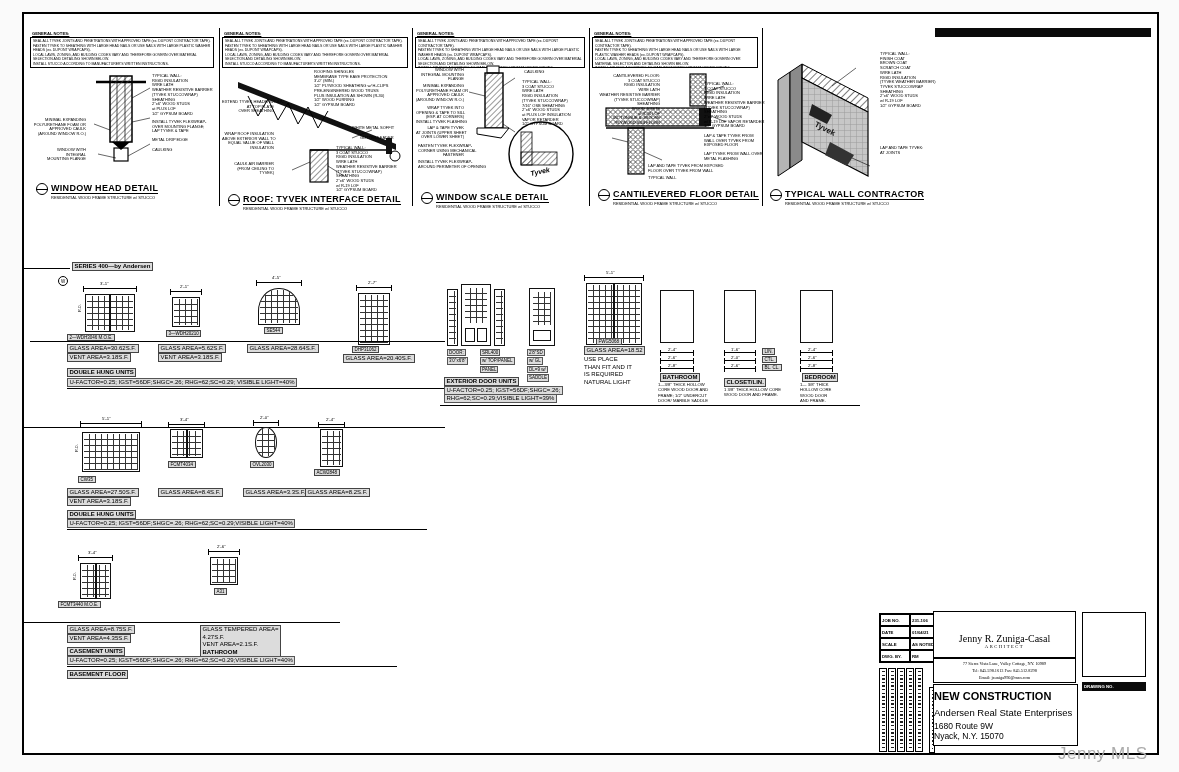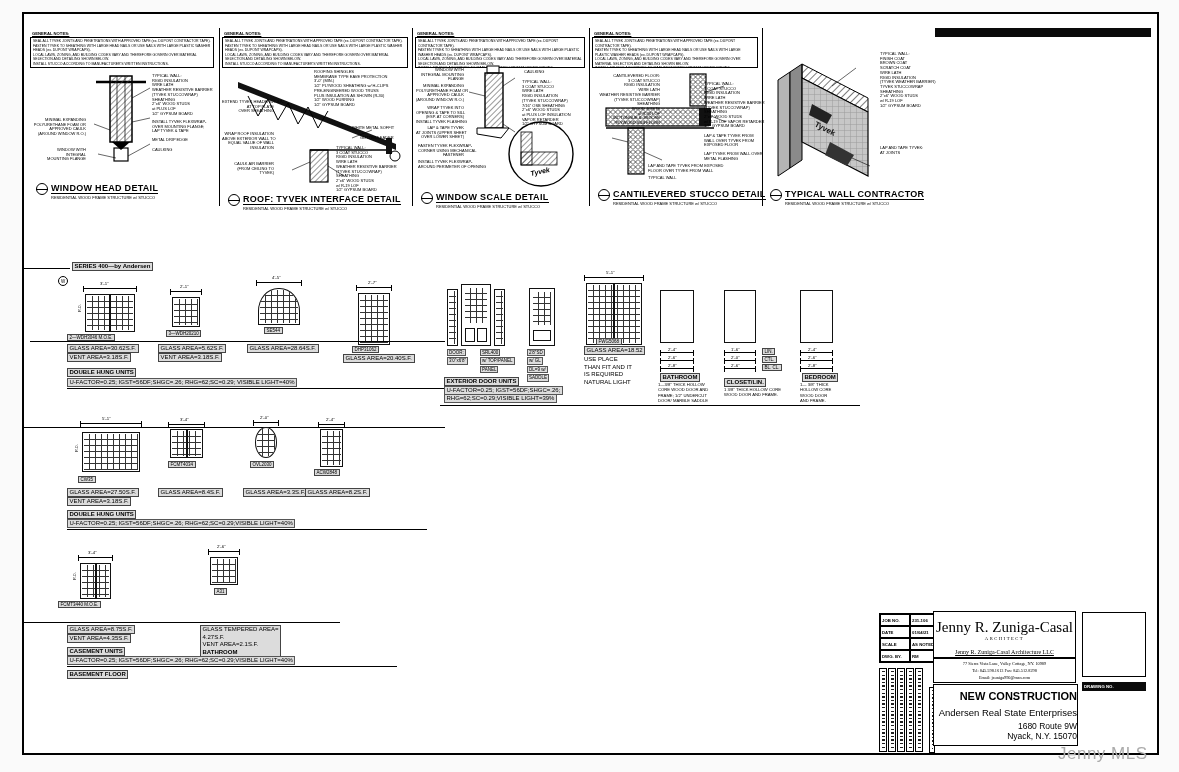--- a/index.html
+++ b/index.html
@@ -347,21 +347,21 @@
   <div class="cap f4" style="left:648px;top:164px;width:90px">
       <div class="ln">LAP AND TAPE TYVEK FROM EXPOSED</div>
       <div class="ln">FLOOR OVER TYVEK FROM WALL</div>
     </div>
   <div class="cap f4" style="left:648px;top:176px;width:50px">
       <div class="ln">TYPICAL WALL</div>
     </div>
   <div class="dtitle" style="left:598px;top:189px">
     <span class="dcirc"></span>
     <span class="dtt">
-        <span class="t">CANTILEVERED STUCCO DETAIL</span>
+        <span class="t">CANTILEVERED FLOOR DETAIL</span>
         <span class="s">RESIDENTIAL WOOD FRAME STRUCTURE w/ STUCCO</span>
       </span>
   </div>
 
   <svg style="left:772px;top:46px" width="108" height="142" viewBox="0 0 108 142">
     <defs>
       <pattern id="pg" width="6" height="6" patternUnits="userSpaceOnUse">
           <rect width="6" height="6" fill="#c7c7c7"></rect>
           <line x1="0" y1="0" x2="6" y2="0" stroke="#9b9b9b" stroke-width="1"></line>
           <line x1="0" y1="0" x2="0" y2="6" stroke="#9b9b9b" stroke-width="1"></line>
@@ -634,31 +634,31 @@
   </div>
 
   <div class="revcol" style="left:879px;top:668px;width:8px;height:84px"></div>
   <div class="revcol" style="left:888px;top:668px;width:8px;height:84px"></div>
   <div class="revcol" style="left:897px;top:668px;width:8px;height:84px"></div>
   <div class="revcol" style="left:906px;top:668px;width:8px;height:84px"></div>
   <div class="revcol" style="left:915px;top:668px;width:8px;height:84px"></div>
   <div class="revcol" style="left:929px;top:687px;width:6px;height:66px"></div>
 
   <div class="tb serif" style="left:933px;top:611px;width:143px;height:47px;text-align:center">
-    <div style="font-size:15px;margin-top:7px">Jenny R. Zuniga-Casal</div>
+    <div style="font-size:10px;margin-top:21px">Jenny R. Zuniga-Casal</div>
     <div style="font-size:4.6px;letter-spacing:1.5px">ARCHITECT</div>
     <div style="font-size:6px;margin-top:8px;text-decoration:underline">Jenny R. Zuniga-Casal Architecture LLC</div>
   </div>
   <div class="tb serif" style="left:933px;top:658px;width:143px;height:25px;text-align:center;font-size:4.3px;line-height:1.6;padding-top:2px">
     <div>77 Sierra Vista Lane, Valley Cottage, NY. 10989</div>
     <div>Tel: 845.598.1613   Fax: 845.512.8298</div>
     <div>Email: jzuniga990@msn.com</div>
   </div>
 
-  <div class="tb" style="left:933px;top:684px;width:145px;height:62px;text-align:right">
+  <div class="tb" style="left:933px;top:684px;width:145px;height:62px;text-align:left">
     <div style="font-size:11px;font-weight:700;margin-top:5px">NEW CONSTRUCTION</div>
     <div style="font-size:9.5px;margin-top:5px">Andersen Real  State Enterprises</div>
     <div style="font-size:8.5px;margin-top:3px">1680 Route 9W</div>
     <div style="font-size:8.5px">Nyack, N.Y. 15070</div>
   </div>
 
   <div class="tb" style="left:1082px;top:612px;width:64px;height:65px"></div>
   <div class="bar" style="left:1082px;top:682px;width:64px;height:9px;color:#fff;font-size:4.3px;font-weight:700;line-height:9px;padding-left:2px">DRAWING NO.</div>
 
   <div class="wm" style="left:1058px;top:744px">Jenny MLS</div>

